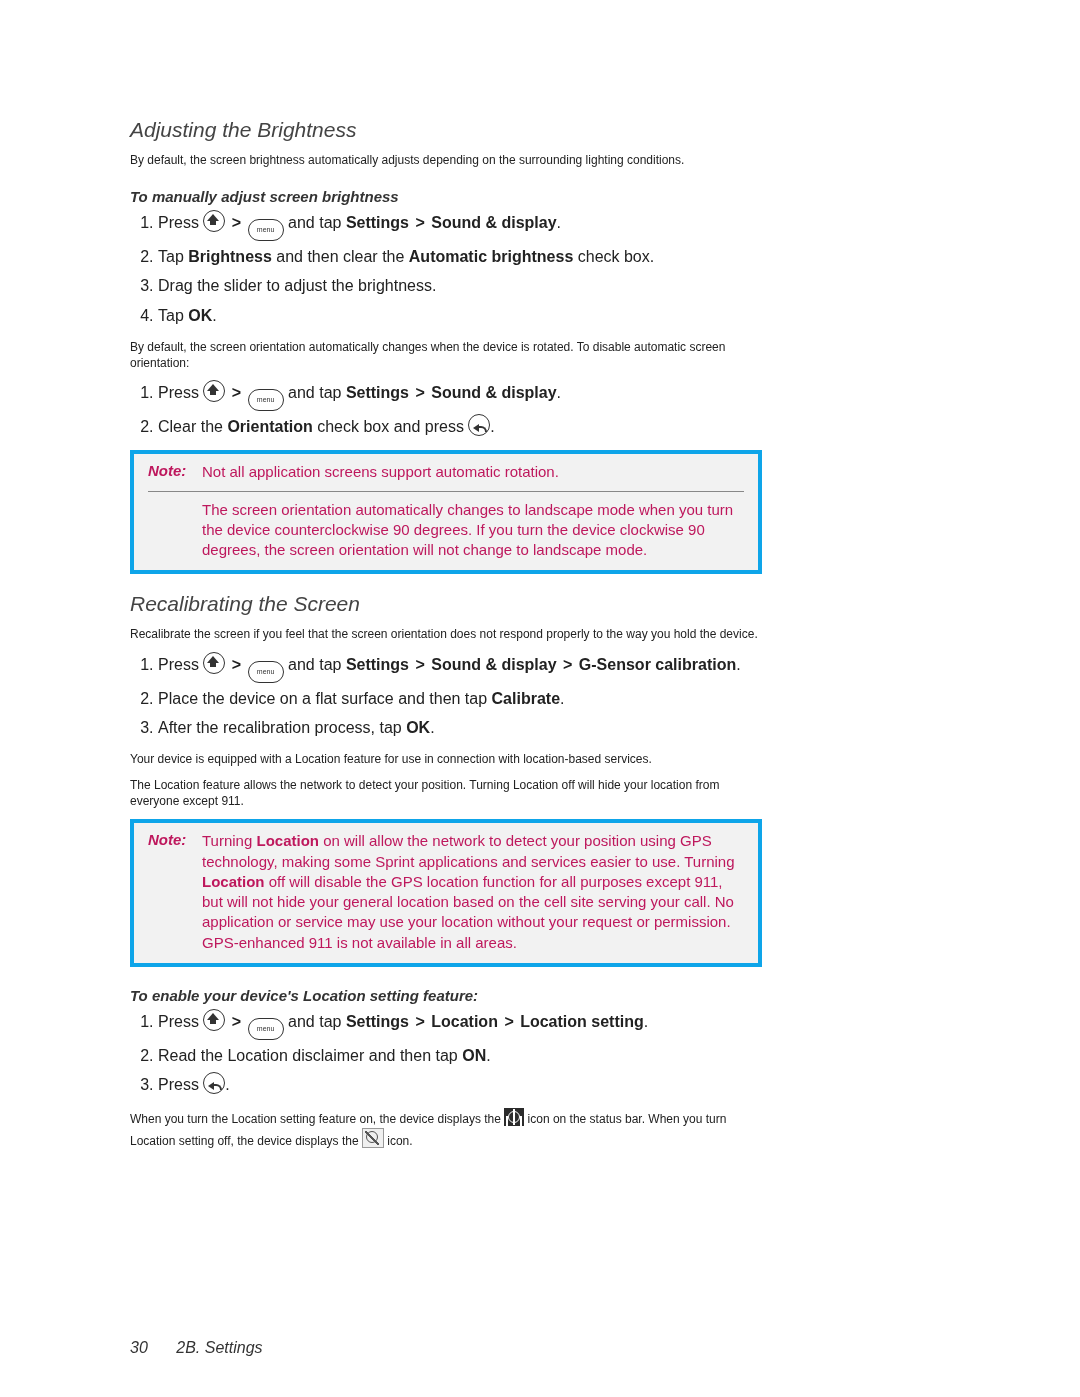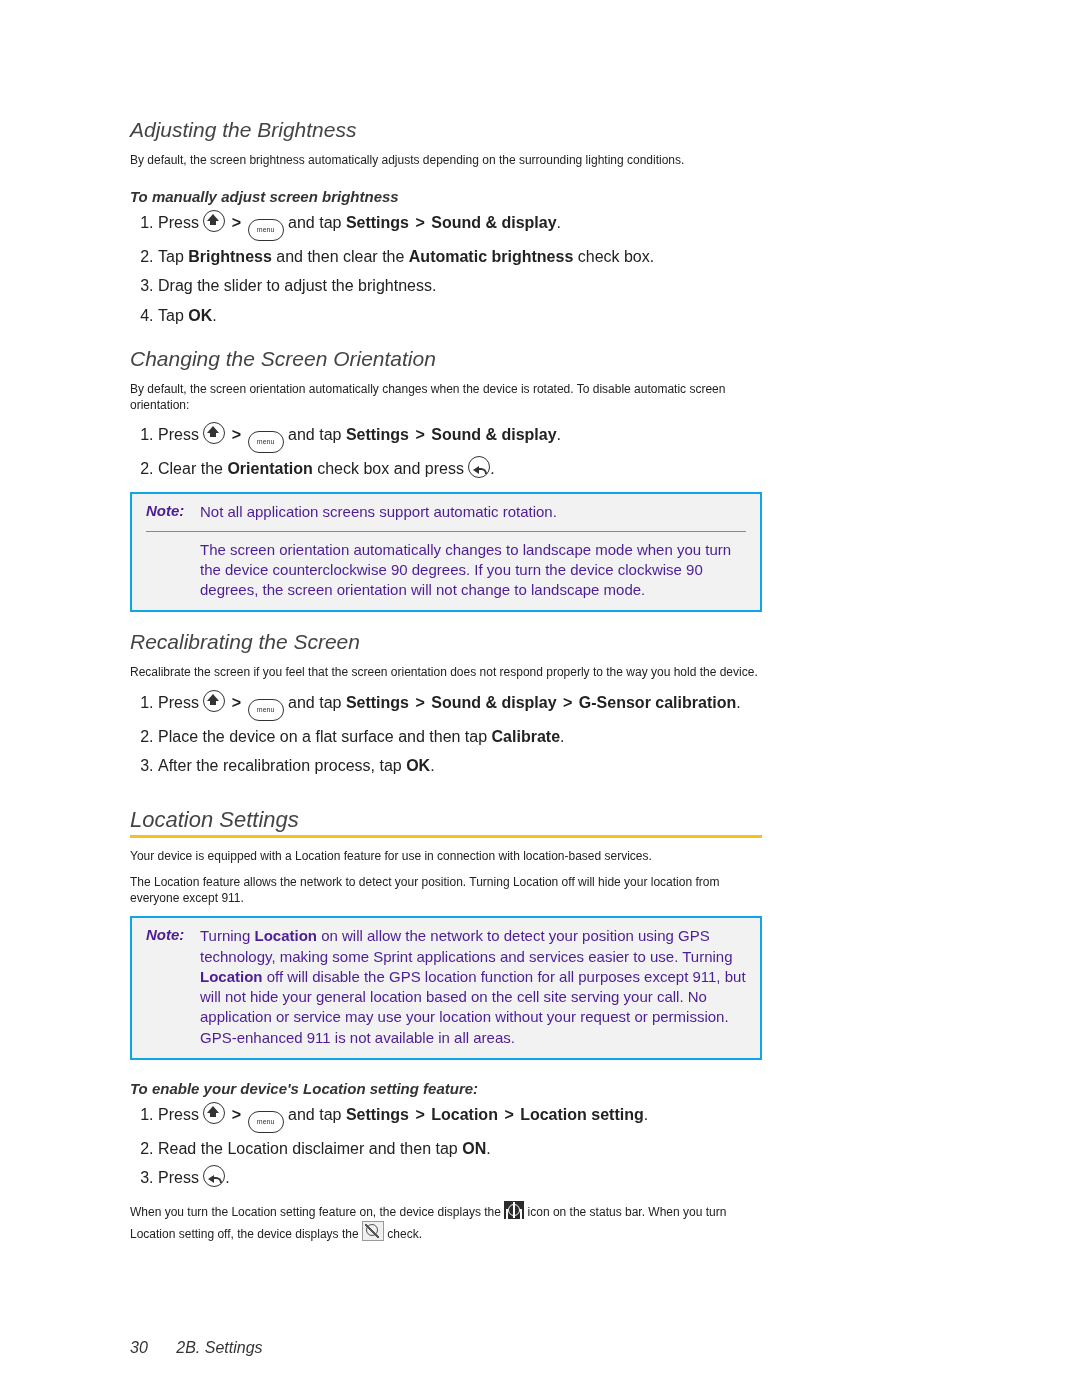--- a/index.html
+++ b/index.html
@@ -106,26 +106,26 @@
   }
   .back-arrow::after{
     content:"";
     position:absolute; left:5px; top:-2px;
     width:7px; height:4px;
     border-top:2px solid #333;
     border-right:2px solid #333;
     border-top-right-radius:6px;
   }
   .notebox {
-    border: 2px solid #0ea5e9;
+    border: 4px solid #0ea5e9;
     background: #f2f2f2;
     margin: 10px 0 10px 0;
     padding: 8px 14px 10px 14px;
     font-size: 15px;
-    color:#4c1d95;
+    color:#be185d;
   }
   .notebox .row { display:flex; gap:10px; }
   .notebox .lbl { font-style: italic; font-weight: bold; min-width: 44px; }
   .notebox .txt { flex:1; line-height:1.35; }
   .notebox hr { border:none; border-top:1px solid #888; margin: 8px 0; }
   .status-dark {
     display:inline-block;
     width:20px;height:18px;
     background:#2b2b2b;
     vertical-align:-3px;
@@ -183,21 +183,20 @@
     </li>
     <li>
       <span>Tap </span><span class="b">Brightness</span><span> and then clear the </span><span class="b">Automatic brightness</span><span> check box.</span>
     </li>
     <li>Drag the slider to adjust the brightness.</li>
     <li>
       <span>Tap </span><span class="b">OK</span><span>.</span>
     </li>
   </ol>
 
-  <h3 class="sub">Changing the Screen Orientation</h3>
   <p class="body">By default, the screen orientation automatically changes when the device is rotated. To disable automatic screen orientation:</p>
   <ol class="steps">
     <li>
       <span>Press </span>
       <span class="icon-circle"><span class="home-shape"></span></span>
       <span class="gt"> &gt; </span>
       <span class="icon-pill">menu</span>
       <span> and tap </span>
       <span class="b">Settings</span>
       <span class="gt"> &gt; </span>
@@ -236,21 +235,20 @@
       <span class="b">G-Sensor calibration</span><span>.</span>
     </li>
     <li>
       <span>Place the device on a flat surface and then tap </span><span class="b">Calibrate</span><span>.</span>
     </li>
     <li>
       <span>After the recalibration process, tap </span><span class="b">OK</span><span>.</span>
     </li>
   </ol>
 
-  <h3 class="major">Location Settings</h3>
   <p class="body">Your device is equipped with a Location feature for use in connection with location-based services.</p>
   <p class="body">The Location feature allows the network to detect your position. Turning Location off will hide your location from everyone except 911.</p>
 
   <div class="notebox">
     <div class="row">
       <div class="lbl">Note:</div>
       <div class="txt">
         <span>Turning </span><span class="b">Location</span><span> on will allow the network to detect your position using GPS technology, making some Sprint applications and services easier to use. Turning </span><span class="b">Location</span><span> off will disable the GPS location function for all purposes except 911, but will not hide your general location based on the cell site serving your call. No application or service may use your location without your request or permission. GPS-enhanced 911 is not available in all areas.</span>
       </div>
     </div>
@@ -277,20 +275,20 @@
       <span>Press </span>
       <span class="icon-circle"><span class="back-arrow"></span></span><span>.</span>
     </li>
   </ol>
 
   <p class="body">
     <span>When you turn the Location setting feature on, the device displays the </span>
     <span class="status-dark ret1"></span>
     <span> icon on the status bar. When you turn Location setting off, the device displays the </span>
     <span class="status-light ret2"></span>
-    <span> check.</span>
+    <span> icon.</span>
   </p>
 
   <div class="footer">
     <span class="pno">30</span>
     <span>2B. Settings</span>
   </div>
 </div>
 
 </body></html>

